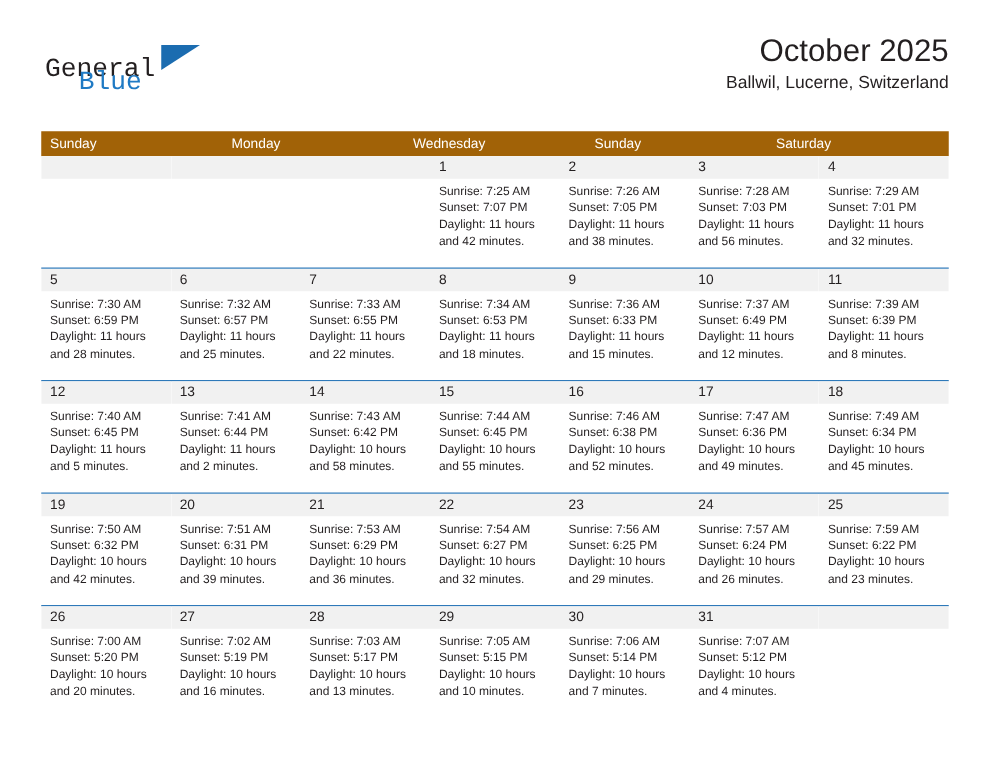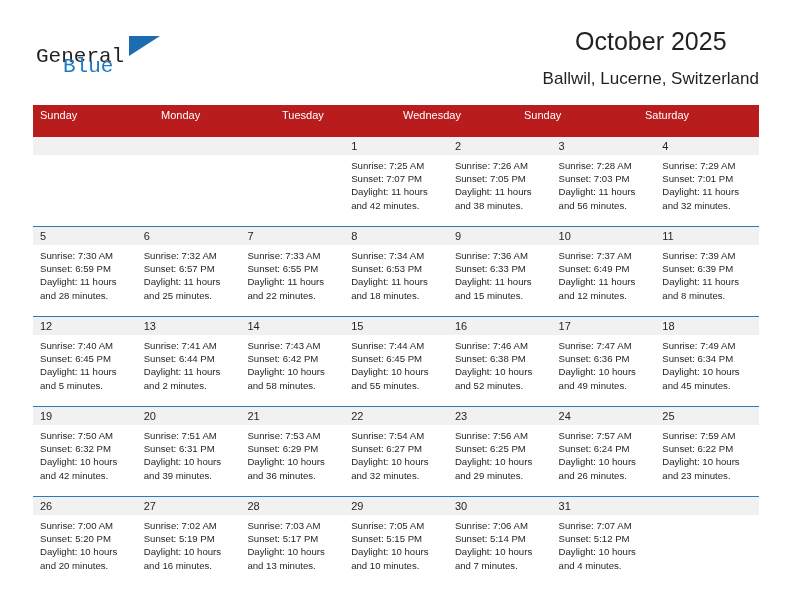--- a/index.html
+++ b/index.html
@@ -63,47 +63,47 @@
     width: 0;
     height: 0;
     border-top: 20px solid #1b6cb0;
     border-right: 31px solid transparent;
   }
 
   .title-wrap {
     position: absolute;
     right: 0;
     top: 0;
-    text-align: center;
+    text-align: right;
   }
   .cal-title {
     font-size: 25px;
     color: #231f20;
     line-height: 1.1;
     white-space: nowrap;
   }
   .cal-subtitle {
-    margin-top: 14px;
-    font-size: 17px;
+    margin-top: 2px;
+    font-size: 14px;
     color: #231f20;
     line-height: 1.1;
     white-space: nowrap;
   }
 
   
   .calendar {
     position: absolute;
     left: 33px;
     top: 105px;
     width: 726px;
   }
   .weekdays {
     display: flex;
-    background: #b91c1c;
-    height: 32px;
+    background: #a16207;
+    height: 20px;
   }
   .weekday {
     flex: 1 1 0;
     color: #ffffff;
     font-size: 11px;
     line-height: 20px;
     padding-left: 7px;
     box-sizing: border-box;
     white-space: nowrap;
   }
@@ -161,21 +161,20 @@
       <div class="cal-title">October 2025</div>
       <div class="cal-subtitle">Ballwil, Lucerne, Switzerland</div>
     </div>
 
   </div>
 
   <div class="calendar">
     <div class="weekdays" id="weekday-row">
         <div class="weekday">Sunday</div>
         <div class="weekday">Monday</div>
-        <div class="weekday">Tuesday</div>
         <div class="weekday">Wednesday</div>
         <div class="weekday">Sunday</div>
         <div class="weekday">Saturday</div>
       </div>
     <div id="weeks-container">
         <div class="week first">
           <div class="day empty">
             <div class="day-num"></div>
           </div>
           <div class="day empty">

